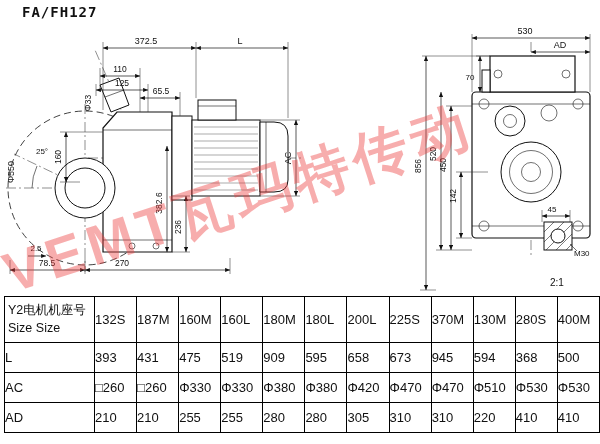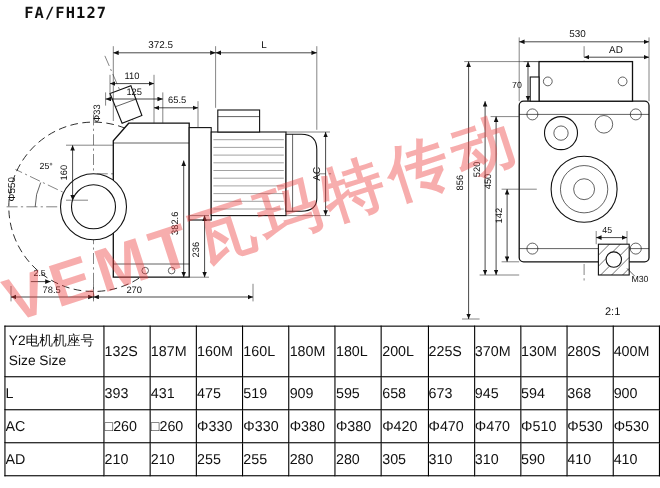--- a/index.html
+++ b/index.html
@@ -248,21 +248,21 @@
         <td>431</td>
         <td>475</td>
         <td>519</td>
         <td>909</td>
         <td>595</td>
         <td>658</td>
         <td>673</td>
         <td>945</td>
         <td>594</td>
         <td>368</td>
-        <td>900</td>
+        <td>500</td>
       </tr>
       <tr>
         <th>AC</th>
         <td>□260</td>
         <td>□260</td>
         <td>Φ330</td>
         <td>Φ330</td>
         <td>Φ380</td>
         <td>Φ380</td>
         <td>Φ420</td>
@@ -276,19 +276,19 @@
         <th>AD</th>
         <td>210</td>
         <td>210</td>
         <td>255</td>
         <td>255</td>
         <td>280</td>
         <td>280</td>
         <td>305</td>
         <td>310</td>
         <td>310</td>
-        <td>590</td>
+        <td>220</td>
         <td>410</td>
         <td>410</td>
       </tr>
     </tbody>
   </table>
 </div>
 
 </body></html>

